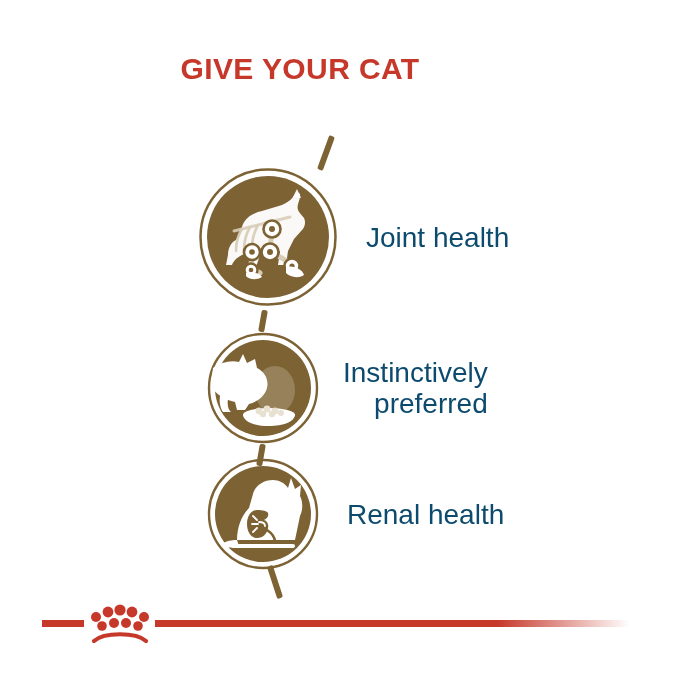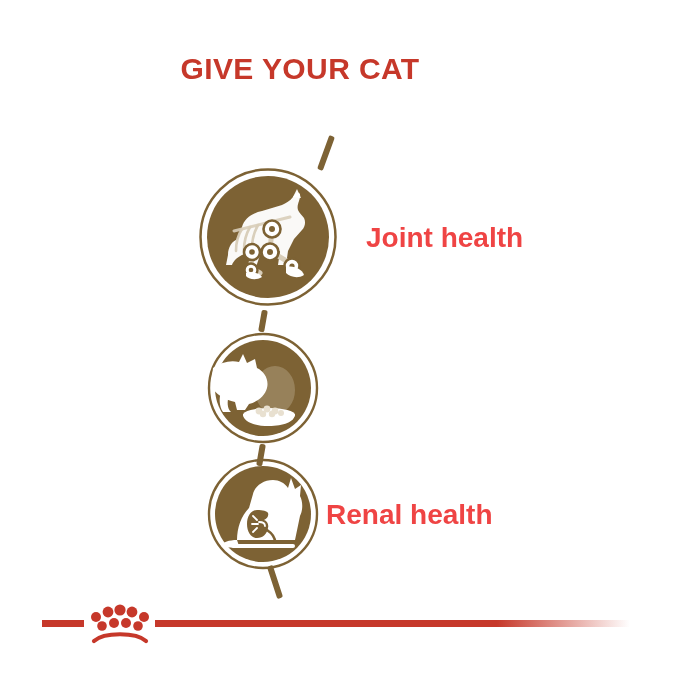--- a/index.html
+++ b/index.html
@@ -34,23 +34,23 @@
   }
   #headline .line { display: block; white-space: nowrap; }
 
   
   .feature-row {
     position: absolute;
     display: flex;
     align-items: center;
   }
   .feature-label {
-    color: #ef4444;
+    color: #0c4a6e;
     font-family: "Liberation Sans", sans-serif;
-    font-weight: bold;
+    font-weight: normal;
     font-size: 28px;
     line-height: 31px;
     white-space: nowrap;
     text-align: right;
   }
   .feature-label .l2 { display: block; }
 
   .icon-circle {
     position: relative;
     flex: none;
@@ -185,20 +185,22 @@
           <circle cx="52" cy="79" r="3.4"></circle>
           <circle cx="60" cy="77" r="3.4"></circle>
           <circle cx="68" cy="79" r="3.4"></circle>
           <circle cx="56" cy="82" r="3.2"></circle>
           <circle cx="65" cy="82" r="3.2"></circle>
           <circle cx="74" cy="81" r="3"></circle>
         </g>
       </svg>
     </div>
     <div class="feature-label" style="margin-left:24px;">
+      <span>Instinctively</span>
+      <span class="l2">preferred</span>
     </div>
   </div>
 
   <div class="connector" style="left:258px; top:444px; width:6px; height:22px; transform:rotate(10deg);"></div>
 
   <div class="feature-row" style="left:207px; top:458px;">
     <div class="icon-circle">
       <svg width="112" height="112" viewBox="0 0 112 112" aria-hidden="true">
         <circle cx="56" cy="56" r="54" fill="none" stroke="#7D6234" stroke-width="2.4"></circle>
         <circle cx="56" cy="56" r="48" fill="#7D6234"></circle>
@@ -219,21 +221,21 @@
             <path d="M46 74 L50 70"></path>
             <path d="M52 64 C56 64 58 66 58 68"></path>
           </g>
 
           <path d="M60 72 C66 76 68 80 68 84" stroke="#7D6234" stroke-width="2.6" fill="none" stroke-linecap="round"></path>
         </g>
 
         <path d="M26 88 L86 88" stroke="#FFFFFF" stroke-width="4" stroke-linecap="round"></path>
       </svg>
     </div>
-    <div class="feature-label" style="margin-left:7px;">
+    <div class="feature-label" style="margin-left:28px;">
       <span>Renal health</span>
     </div>
   </div>
 
   <div class="connector" style="left:272px; top:565px; width:6px; height:34px; transform:rotate(-18deg);"></div>
 
   <div id="footer">
     <div class="rule-left"></div>
     <div class="rule-right"></div>
     <div id="crown">

